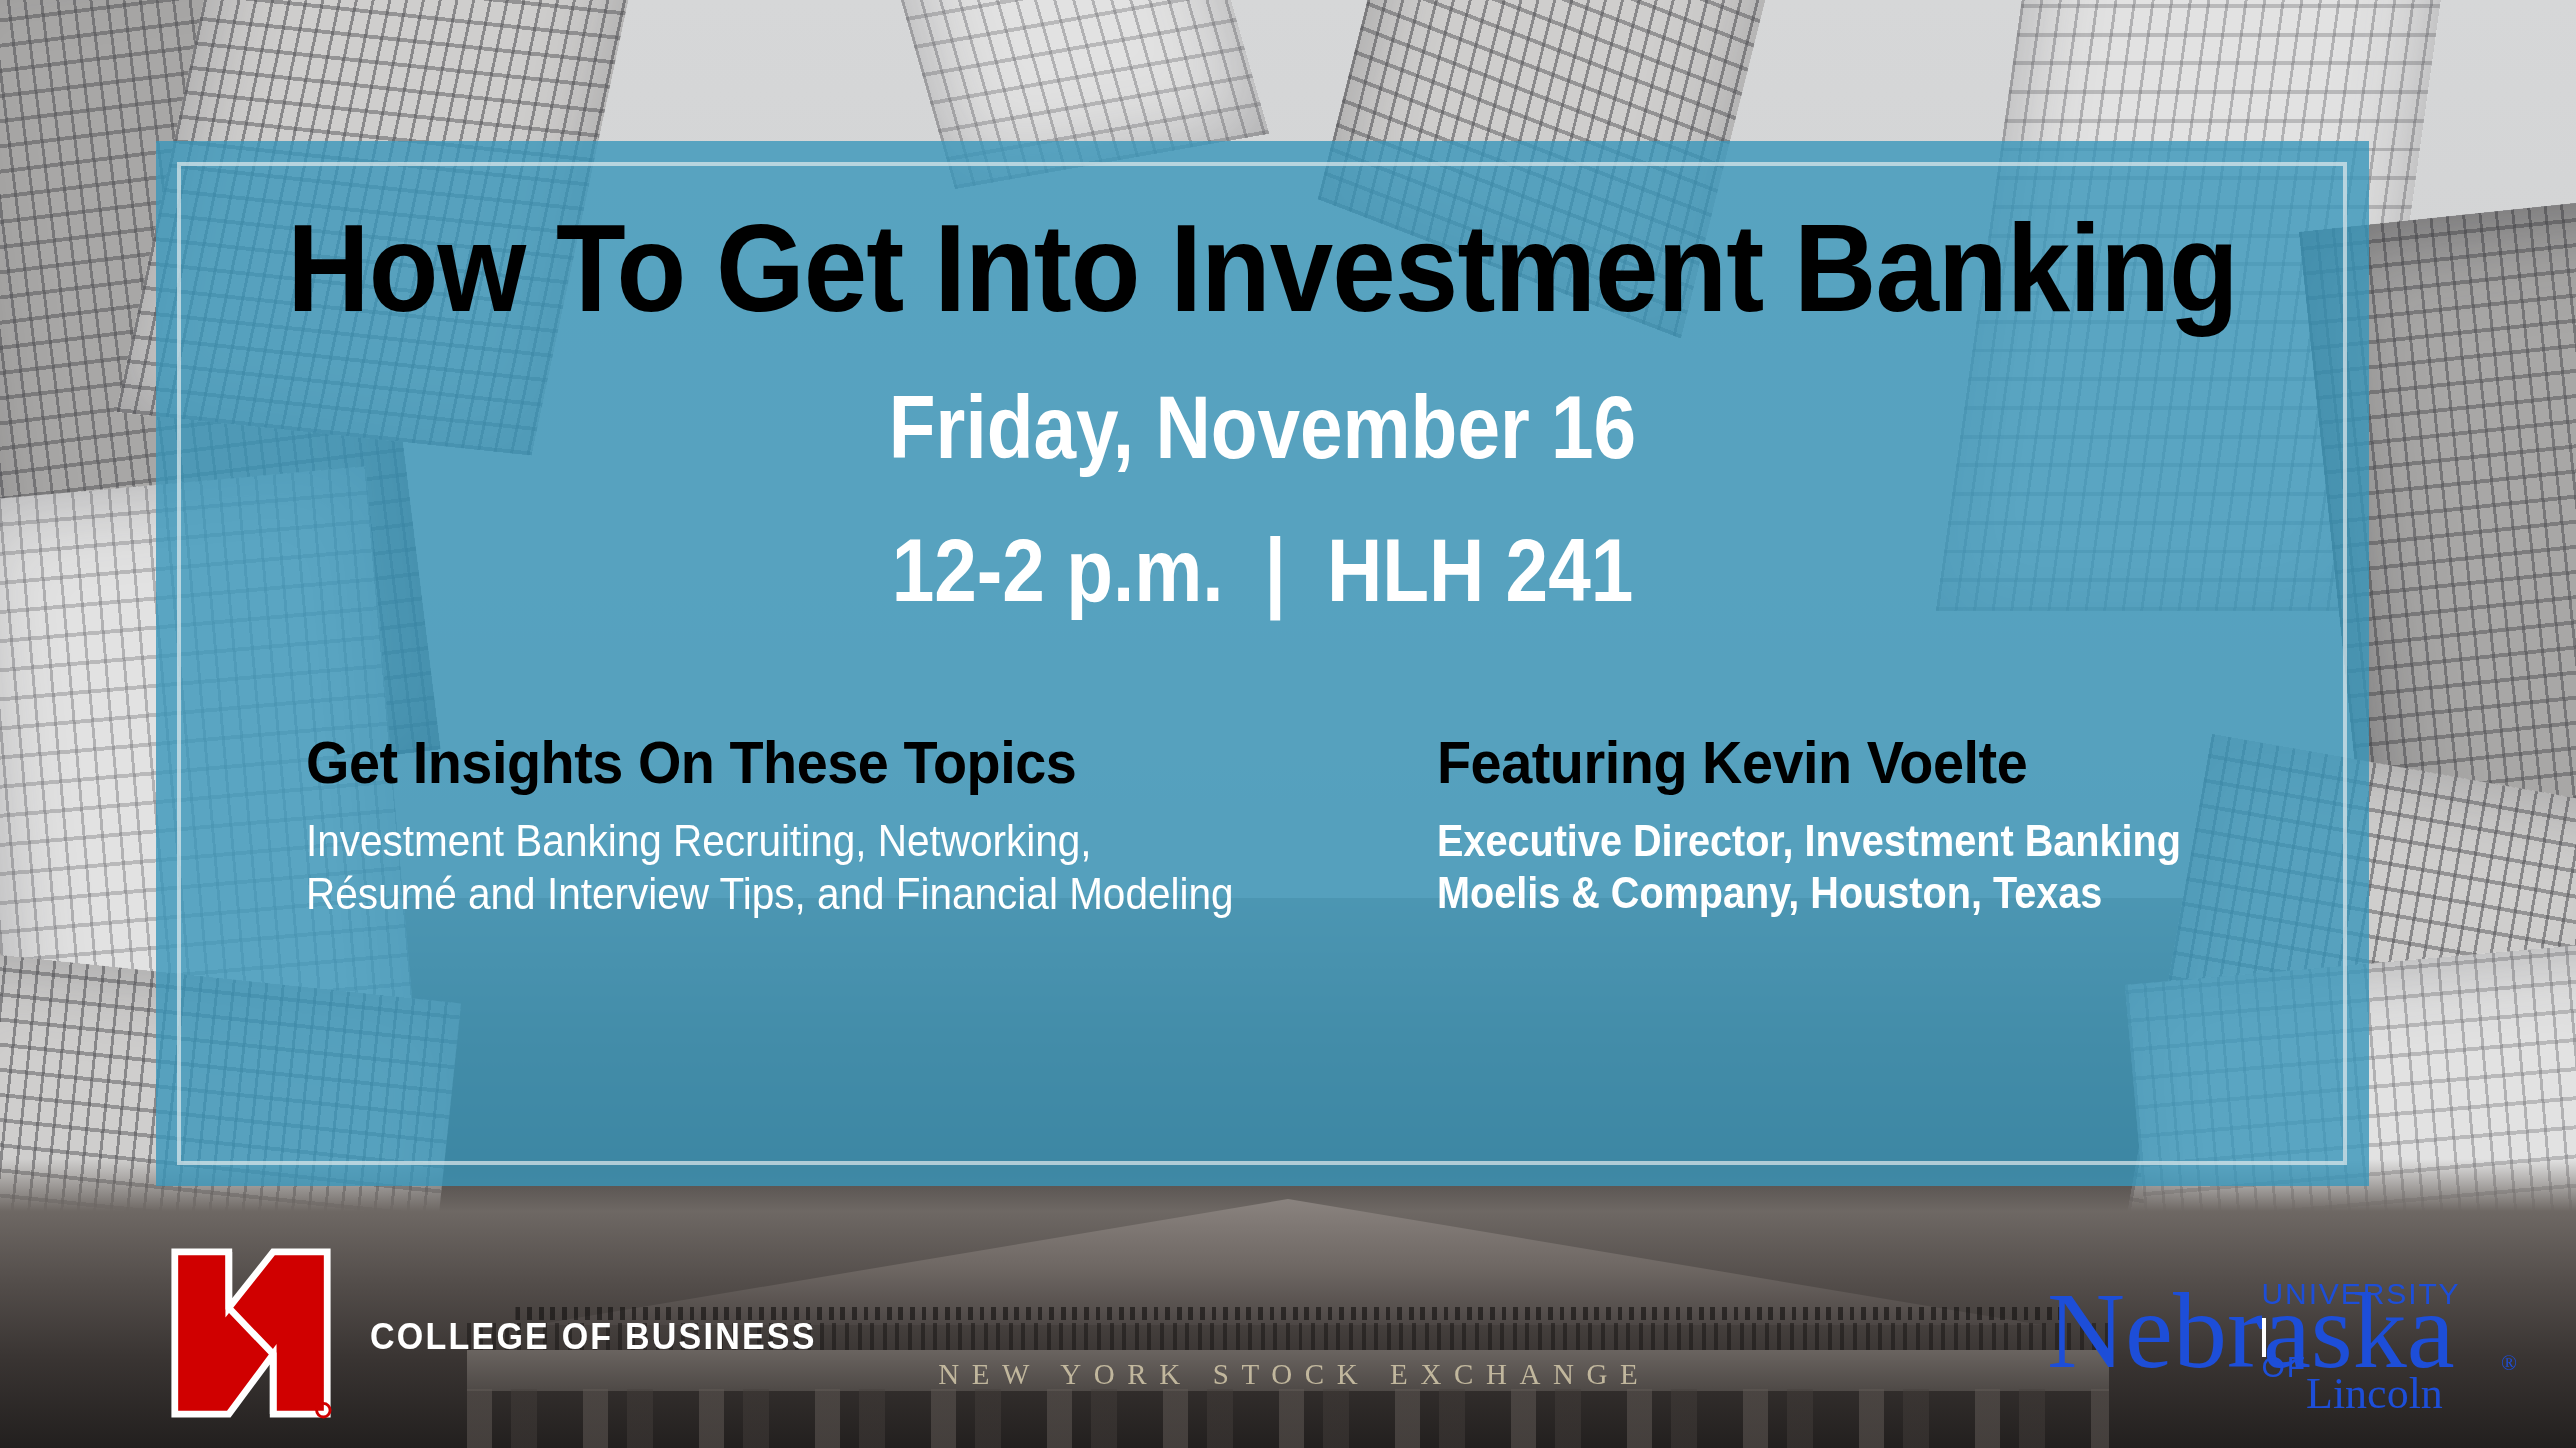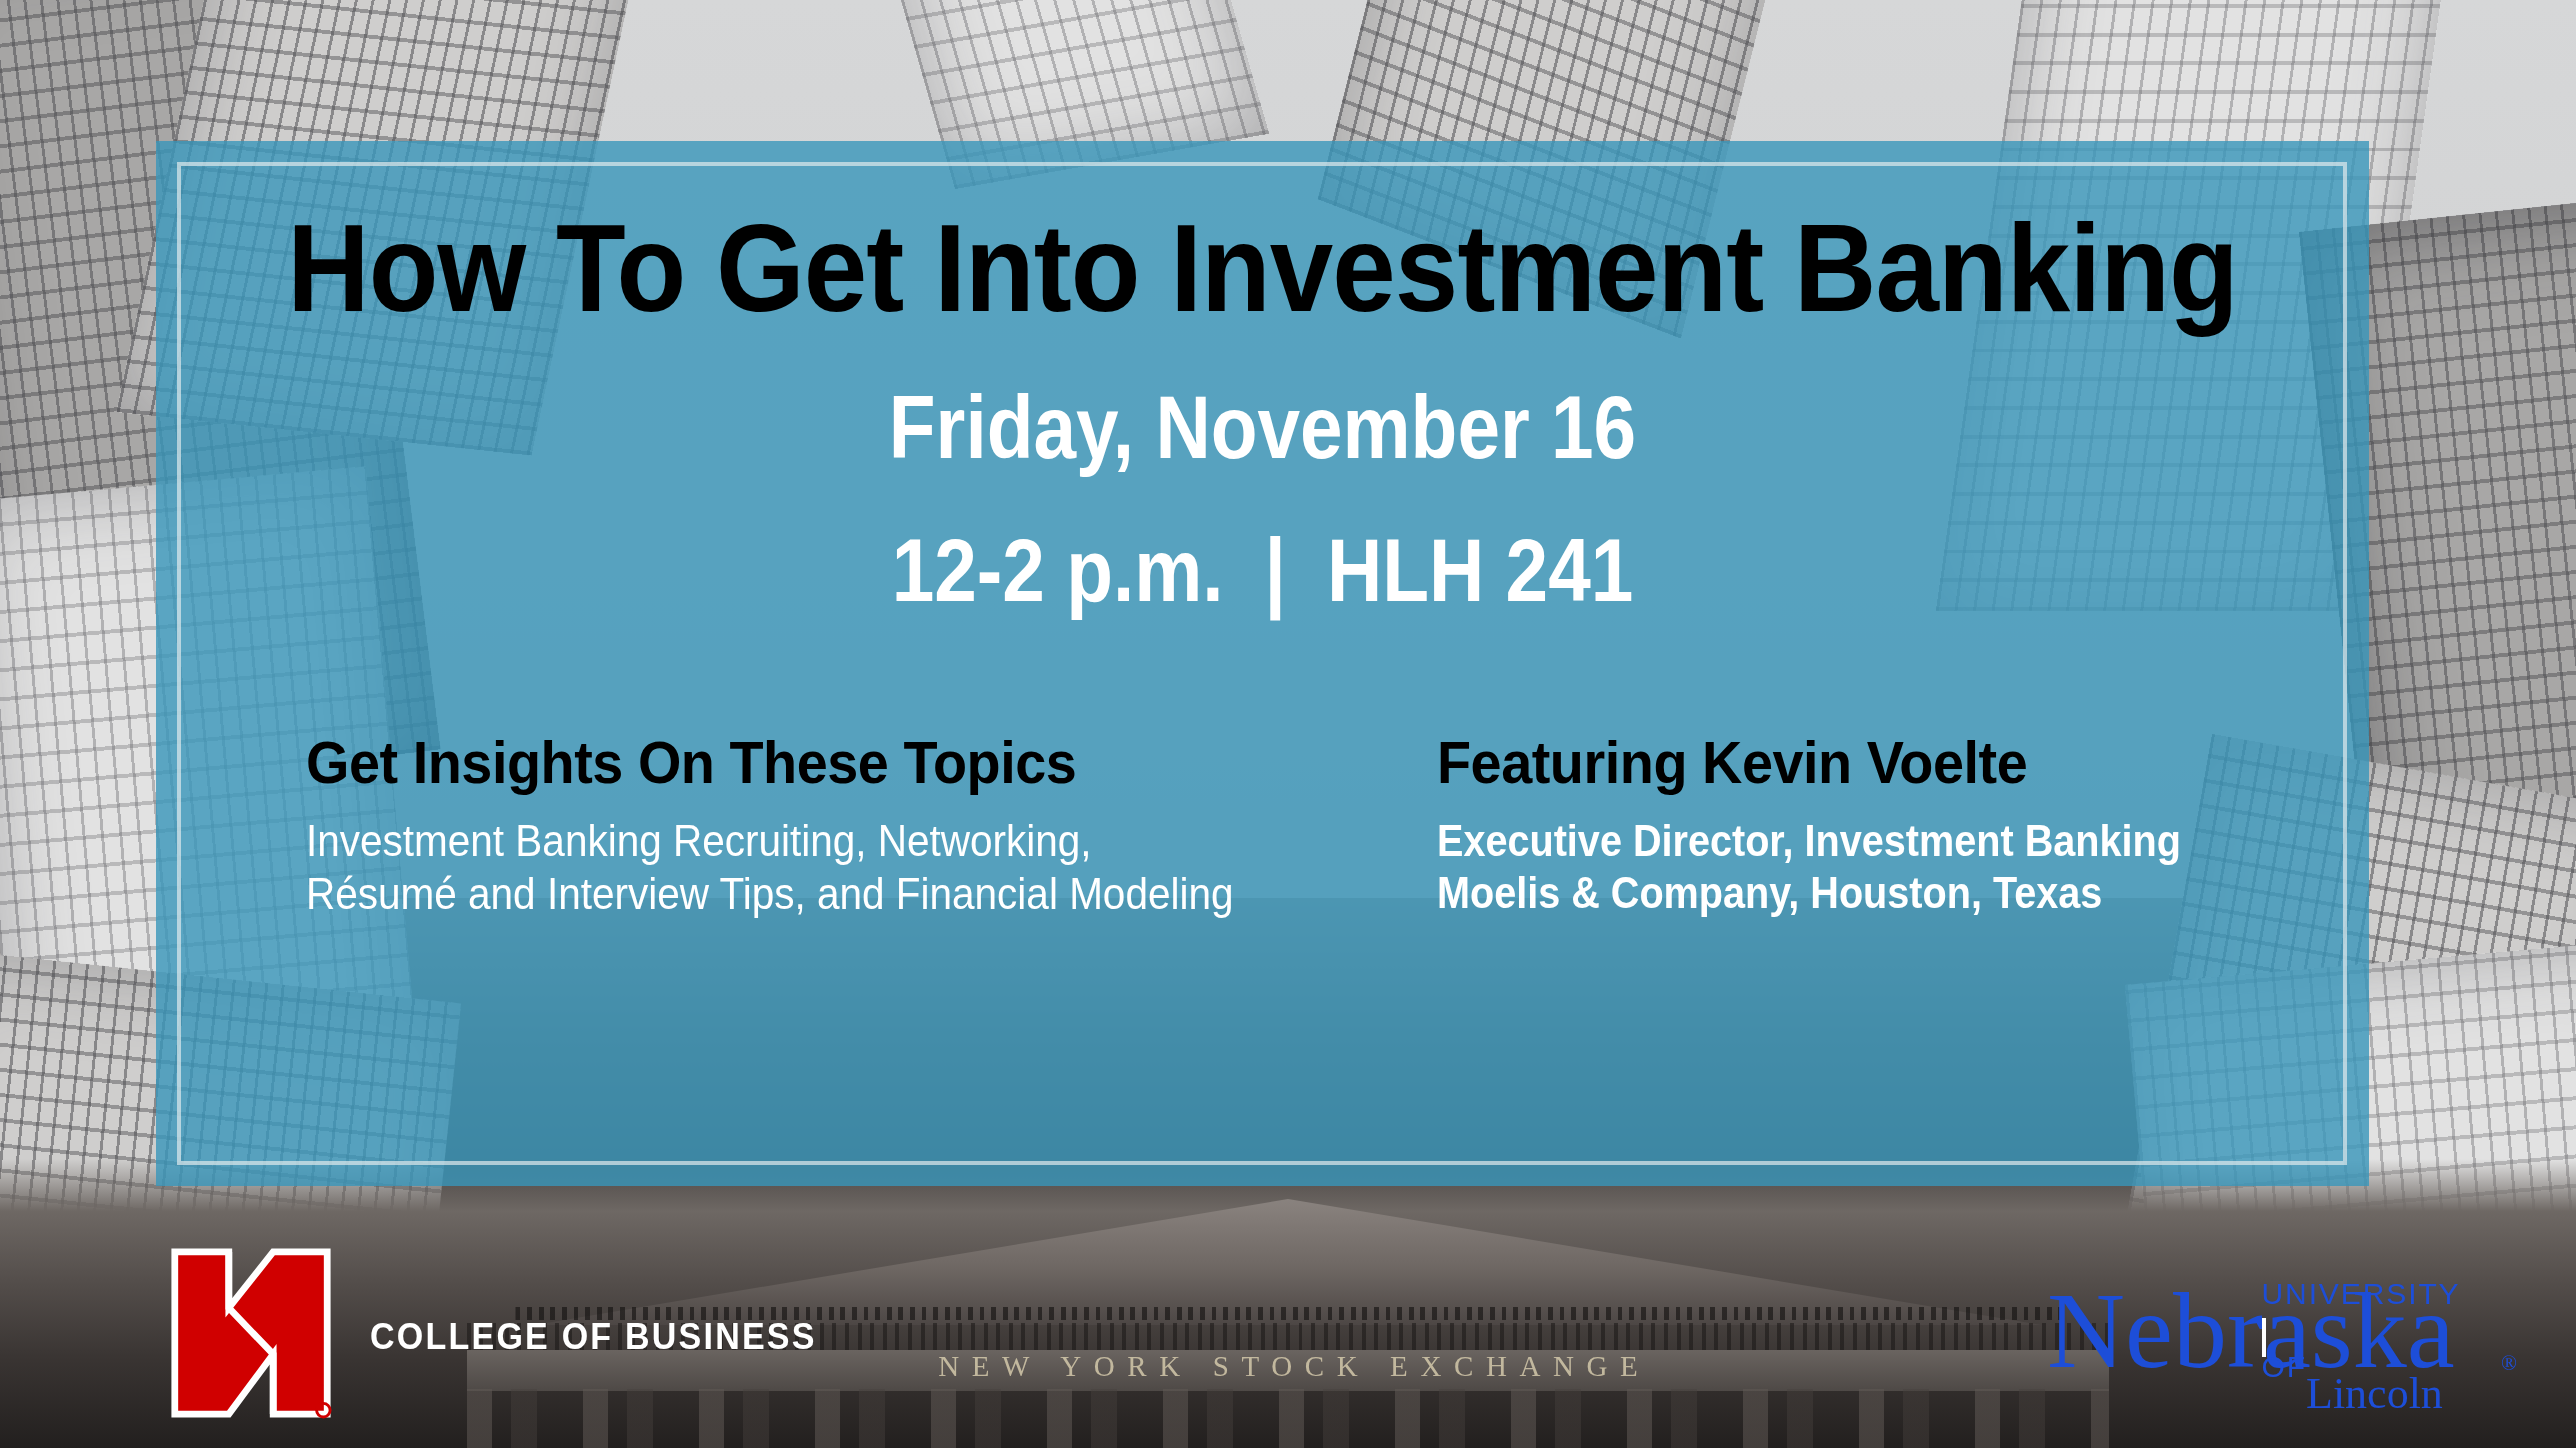--- a/index.html
+++ b/index.html
@@ -81,21 +81,21 @@
   }
   .frieze {
     position: absolute;
     left: 50%;
     bottom: 58px;
     transform: translateX(-50%);
     width: 1642px;
     height: 41px;
     background: linear-gradient(180deg,#6a6460 0%, #4e4946 100%);
     display: flex;
-    align-items: flex-start;
+    align-items: flex-end;
     justify-content: center;
   }
   .frieze-text {
     font-family: "Liberation Serif", serif;
     font-size: 29px;
     letter-spacing: 12.6px;
     color: #d8cdae;
     opacity: .82;
     white-space: nowrap;
     padding-left: 12.6px;

